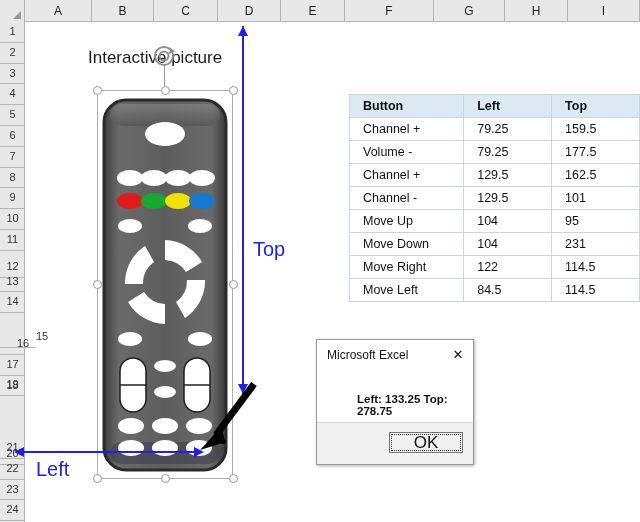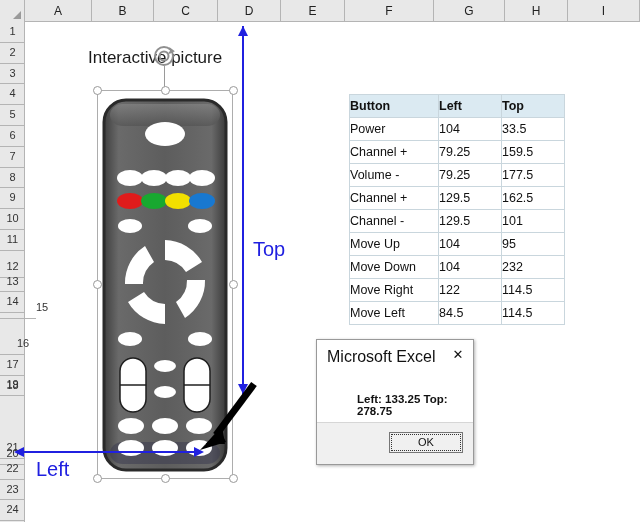--- a/index.html
+++ b/index.html
@@ -26,21 +26,21 @@
   .row-cell{position:absolute;left:0;width:25px;text-align:center;
     font-size:11px;color:#333;border-bottom:1px solid #b4b4b4;
     box-sizing:border-box;}
   .grid-area{position:absolute;left:25px;top:22px;width:615px;height:500px;
     background:#ffffff;overflow:hidden;}
 
   
   .xl-table{position:absolute;left:349px;top:94px;border-collapse:collapse;
     font-size:12.5px;color:#111;background:#fff;}
   .xl-table th,.xl-table td{
-    border:1px solid #c9d6dd;padding:2px 0;text-align:left;
+    border:1px solid #c9d6dd;padding:2px 13px;text-align:left;
     height:18px;line-height:18px;font-weight:normal;white-space:nowrap;}
   .xl-table th{background:#dbeaf2;font-weight:bold;}
   .col-btn{width:88px;}
   .col-num{width:62px;}
 
   
   .pic-title{position:absolute;left:88px;top:48px;font-size:17px;color:#1a1a1a;
     white-space:nowrap;}
 
   
@@ -74,30 +74,30 @@
     border-left:10px solid #2020e0;}
   .lbl-top{position:absolute;left:253px;top:238px;font-size:20px;color:#2020e0;}
   .lbl-left{position:absolute;left:36px;top:458px;font-size:20px;color:#2020e0;}
 
   
   .dialog{position:absolute;left:316px;top:339px;width:158px;height:126px;
     background:#ffffff;border:1px solid #999999;box-sizing:border-box;
     box-shadow:1px 1px 3px rgba(0,0,0,.30);}
   .dlg-title{position:absolute;left:0;top:0;right:0;height:30px;
     background:#ffffff;}
-  .dlg-title-text{position:absolute;left:10px;top:8px;font-size:16px;color:#111;}
+  .dlg-title-text{position:absolute;left:10px;top:8px;font-size:12px;color:#111;}
   .dlg-close{position:absolute;right:6px;top:6px;width:18px;height:18px;
     line-height:18px;text-align:center;font-size:13px;color:#111;cursor:default;}
   .dlg-msg{position:absolute;left:12px;top:53px;font-size:11.5px;
     font-weight:bold;color:#111;margin-left:28px;}
   .dlg-footer{position:absolute;left:0;right:0;bottom:0;height:42px;
     background:#f0f0f0;border-top:1px solid #d6d6d6;box-sizing:border-box;}
   .dlg-ok{position:absolute;left:72px;top:9px;width:74px;height:21px;
     background:#f0f0f0;border:1px solid #767676;box-sizing:border-box;
-    font-size:11px;color:#111;line-height:19px;text-align:center;
+    font-size:17px;color:#111;line-height:19px;text-align:center;
     outline:1px dotted #333;outline-offset:-3px;cursor:default;}
 </style>
 </head>
 <body>
 
 <div id="app">
 
   <div class="grid-area"></div>
 
   <div class="col-headers"></div>
@@ -125,21 +125,21 @@
       <div class="row-cell" style="top: 105.2px; height: 20.8px; line-height: 19.8px;">5</div>
       <div class="row-cell" style="top: 126px; height: 20.8px; line-height: 19.8px;">6</div>
       <div class="row-cell" style="top: 146.8px; height: 20.8px; line-height: 19.8px;">7</div>
       <div class="row-cell" style="top: 167.6px; height: 20.8px; line-height: 19.8px;">8</div>
       <div class="row-cell" style="top: 188.4px; height: 20.8px; line-height: 19.8px;">9</div>
       <div class="row-cell" style="top: 209.2px; height: 20.8px; line-height: 19.8px;">10</div>
       <div class="row-cell" style="top: 230px; height: 20.8px; line-height: 19.8px;">11</div>
       <div class="row-cell" style="top: 241px; height: 20.8px; line-height: 19.8px; margin-top: 16px;">12</div>
       <div class="row-cell" style="top: 271.6px; height: 20.8px; line-height: 19.8px;">13</div>
       <div class="row-cell" style="top: 292.4px; height: 20.8px; line-height: 19.8px;">14</div>
-      <div class="row-cell" style="top: 298px; height: 20.8px; line-height: 19.8px; padding-left: 36px;">15</div>
+      <div class="row-cell" style="top: 327px; height: 20.8px; line-height: 19.8px; padding-left: 36px;">15</div>
       <div class="row-cell" style="top: 334px; height: 20.8px; line-height: 19.8px; padding-left: 17px;">16</div>
       <div class="row-cell" style="top: 354.8px; height: 20.8px; line-height: 19.8px;">17</div>
       <div class="row-cell" style="top: 375.6px; height: 20.8px; line-height: 19.8px;">18</div>
       <div class="row-cell" style="top: 375px; height: 20.8px; line-height: 19.8px;">19</div>
       <div class="row-cell" style="top: 417.2px; height: 20.8px; line-height: 19.8px; margin-top: 27px;">20</div>
       <div class="row-cell" style="top: 438px; height: 20.8px; line-height: 19.8px;">21</div>
       <div class="row-cell" style="top: 458.8px; height: 20.8px; line-height: 19.8px;">22</div>
       <div class="row-cell" style="top: 479.6px; height: 20.8px; line-height: 19.8px;">23</div>
       <div class="row-cell" style="top: 500.4px; height: 20.8px; line-height: 19.8px;">24</div>
     </div>
@@ -256,25 +256,20 @@
   <table class="xl-table">
     <thead>
       <tr>
         <th class="col-btn">Button</th>
         <th class="col-num">Left</th>
         <th class="col-num">Top</th>
       </tr>
     </thead>
     <tbody id="table-body-host">
         <tr>
-          <td class="col-btn">Power</td>
-          <td class="col-num">104</td>
-          <td class="col-num">33.5</td>
-        </tr>
-        <tr>
           <td class="col-btn">Channel +</td>
           <td class="col-num">79.25</td>
           <td class="col-num">159.5</td>
         </tr>
         <tr>
           <td class="col-btn">Volume -</td>
           <td class="col-num">79.25</td>
           <td class="col-num">177.5</td>
         </tr>
         <tr>
@@ -288,21 +283,21 @@
           <td class="col-num">101</td>
         </tr>
         <tr>
           <td class="col-btn">Move Up</td>
           <td class="col-num">104</td>
           <td class="col-num">95</td>
         </tr>
         <tr>
           <td class="col-btn">Move Down</td>
           <td class="col-num">104</td>
-          <td class="col-num">232</td>
+          <td class="col-num">231</td>
         </tr>
         <tr>
           <td class="col-btn">Move Right</td>
           <td class="col-num">122</td>
           <td class="col-num">114.5</td>
         </tr>
         <tr>
           <td class="col-btn">Move Left</td>
           <td class="col-num">84.5</td>
           <td class="col-num">114.5</td>

